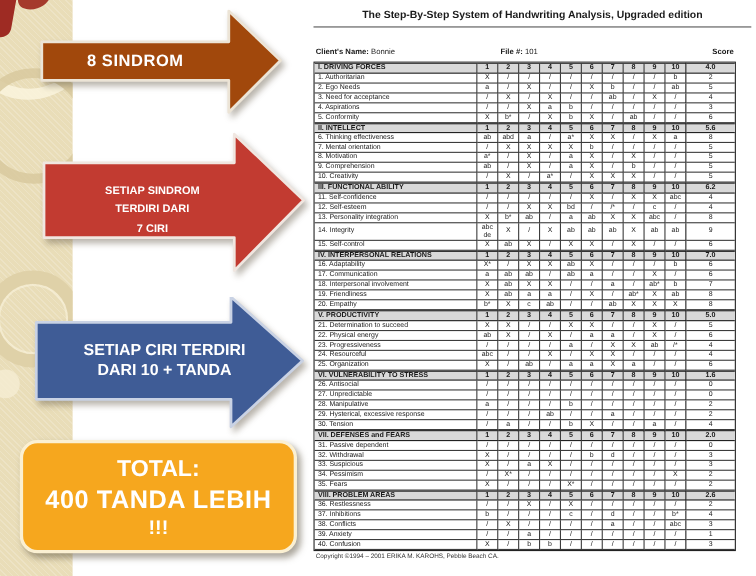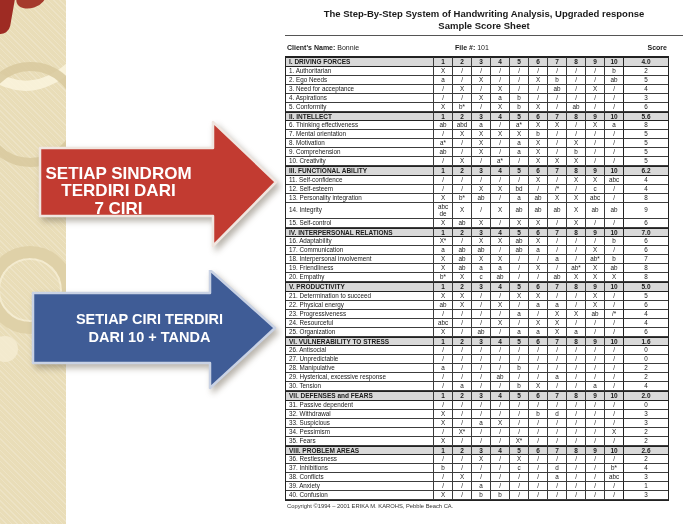--- a/index.html
+++ b/index.html
@@ -26,21 +26,21 @@
     border-radius:50%; transform:rotate(-18deg); }
 
   
   .arrow { position:absolute; }
   .arrow svg { position:absolute; left:0; top:0; filter:drop-shadow(3px 4px 3px rgba(100,88,70,.45)); }
   .arrow .lbl { position:absolute; display:flex; flex-direction:column; align-items:center; justify-content:center;
     color:#ffffff; font-weight:bold; text-align:center; }
   .arrow1 { left:30px; top:5px;   width:232px; height:106px; }
   .arrow1 .lbl { left:8px; top:33px; width:170px; height:35px; font-size:15px; letter-spacing:.5px; }
   .arrow2 { left:28px; top:118px; width:256px; height:136px; }
-  .arrow2 .lbl { left:4px; top:31px; width:173px; height:84px; font-size:17px; line-height:17.5px; }
+  .arrow2 .lbl { left:24px; top:31px; width:173px; height:84px; font-size:10px; line-height:17.5px; }
   .arrow3 { left:25px; top:270px; width:260px; height:126px; }
   .arrow3 .lbl { left:8px; top:23px; width:177px; height:70px; font-size:14.5px; line-height:18px;margin-left:28px; }
 
   
   .totalbox { position:absolute; left:18px; top:400px; width:252px; height:103px;
     background:#f6a71e; border:3px solid #fbf0d2; border-radius:16px;
     box-shadow:3px 4px 6px rgba(90,80,60,.5);
     display:flex; flex-direction:column; align-items:center; justify-content:center;
     color:#ffffff; font-weight:bold; text-align:center; }
   .totalbox .t1 { font-size:21px; line-height:26px; }
@@ -77,20 +77,28 @@
 
   <div class="sidebar">
     <div class="ring1"></div>
     <div class="ring2"></div>
     <div class="ring3"></div>
     <div class="dot1"></div>
   </div>
   <div class="corner-red-a"></div>
   <div class="corner-red-b"></div>
 
+  <div class="arrow arrow1">
+    <svg width="232" height="106" viewBox="0 0 232 106">
+      <polygon points="8,33 178,33 178,5 225,50 178,97 178,68 8,68" stroke="#ece4d6" stroke-width="2.5" stroke-linejoin="round" fill="#a1480c"></polygon>
+    </svg>
+    <div class="lbl">
+      <div>8 SINDROM</div>
+    </div>
+  </div>
 
   <div class="arrow arrow2">
     <svg width="256" height="136" viewBox="0 0 256 136">
       <polygon points="12,30 185,30 185,4 248,64 185,128 185,98 12,98" stroke="#f0e6e0" stroke-width="2.5" stroke-linejoin="round" fill="#c23b31"></polygon>
     </svg>
     <div class="lbl">
       <div>SETIAP SINDROM</div>
       <div>TERDIRI DARI</div>
       <div>7 CIRI</div>
     </div>
@@ -99,25 +107,29 @@
   <div class="arrow arrow3">
     <svg width="260" height="126" viewBox="0 0 260 126">
       <polygon points="8,23 185,23 185,0 250,58 185,118 185,93 8,93" stroke="#c9d2e4" stroke-width="2.5" stroke-linejoin="round" fill="#3f5c96"></polygon>
     </svg>
     <div class="lbl">
       <div>SETIAP CIRI TERDIRI</div>
       <div>DARI 10 + TANDA</div>
     </div>
   </div>
 
+  <div class="totalbox">
+    <div class="t1">TOTAL:</div>
+    <div class="t2">400 TANDA LEBIH</div>
+    <div class="t3">!!!</div>
+  </div>
 
   <div class="paper">
     <div class="titleblock">
-      <div>The Step-By-Step System of Handwriting Analysis, Upgraded response</div>
-      <div>Sample Score Sheet</div>
+      <div>The Step-By-Step System of Handwriting Analysis, Upgraded edition</div>
     </div>
     <div class="clientrow">
       <span class="left"><b>Client's Name:</b> <span>Bonnie</span></span>
       <span class="mid"><b>File #:</b> <span>101</span></span>
       <span class="right">Score</span>
     </div>
     <div class="scoretable">
         <div class="trow sec">
           <div>I. DRIVING FORCES</div>
           <div>1</div>

